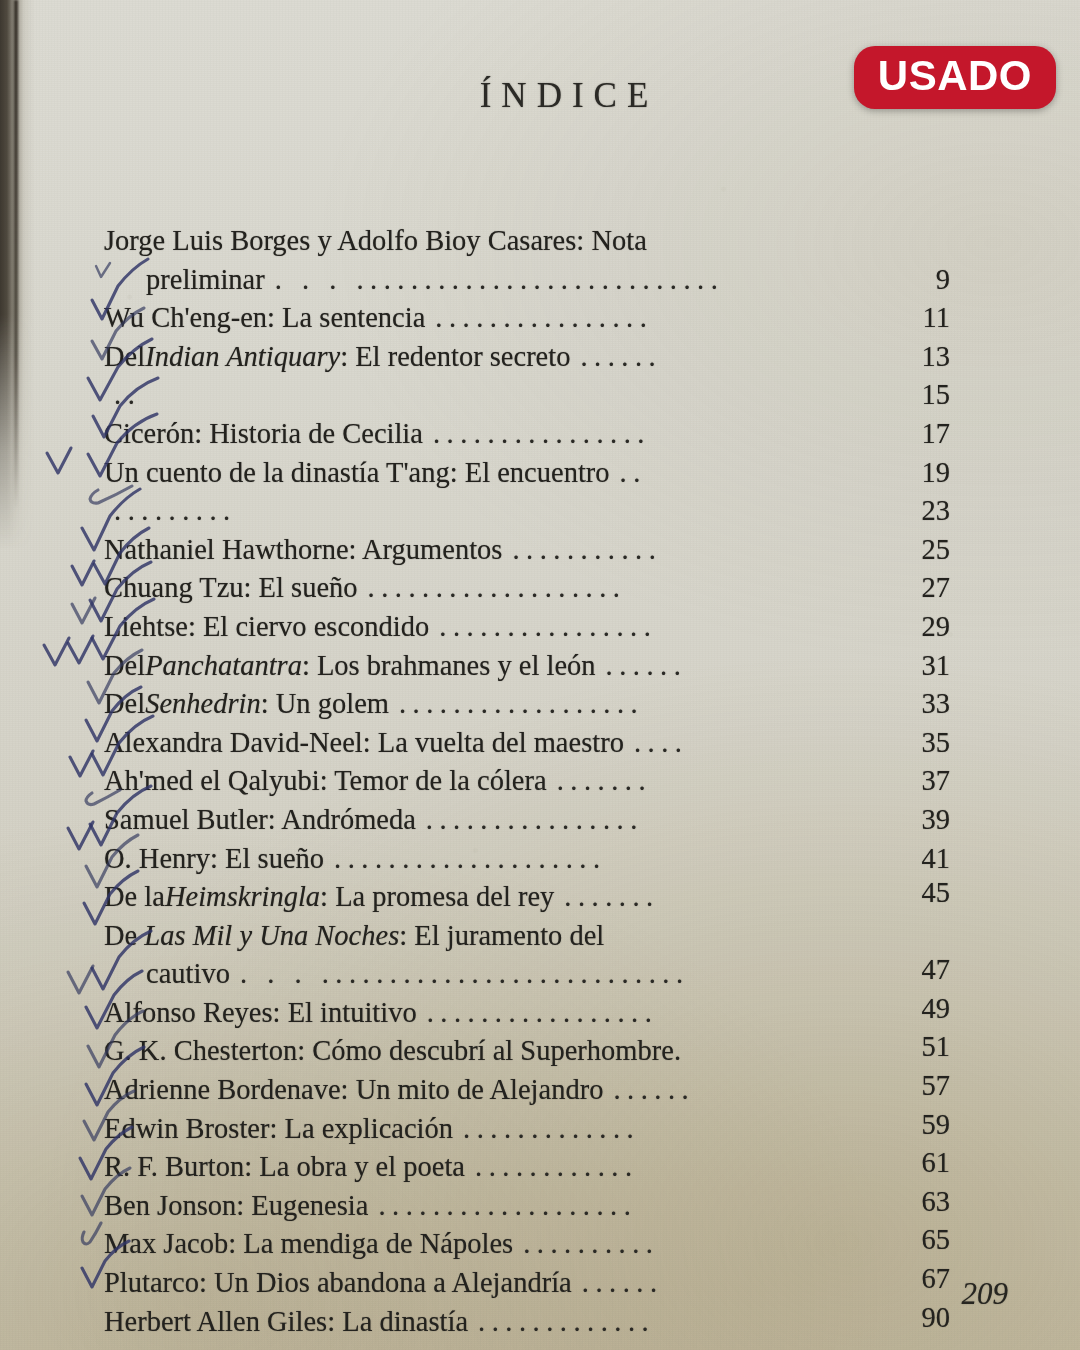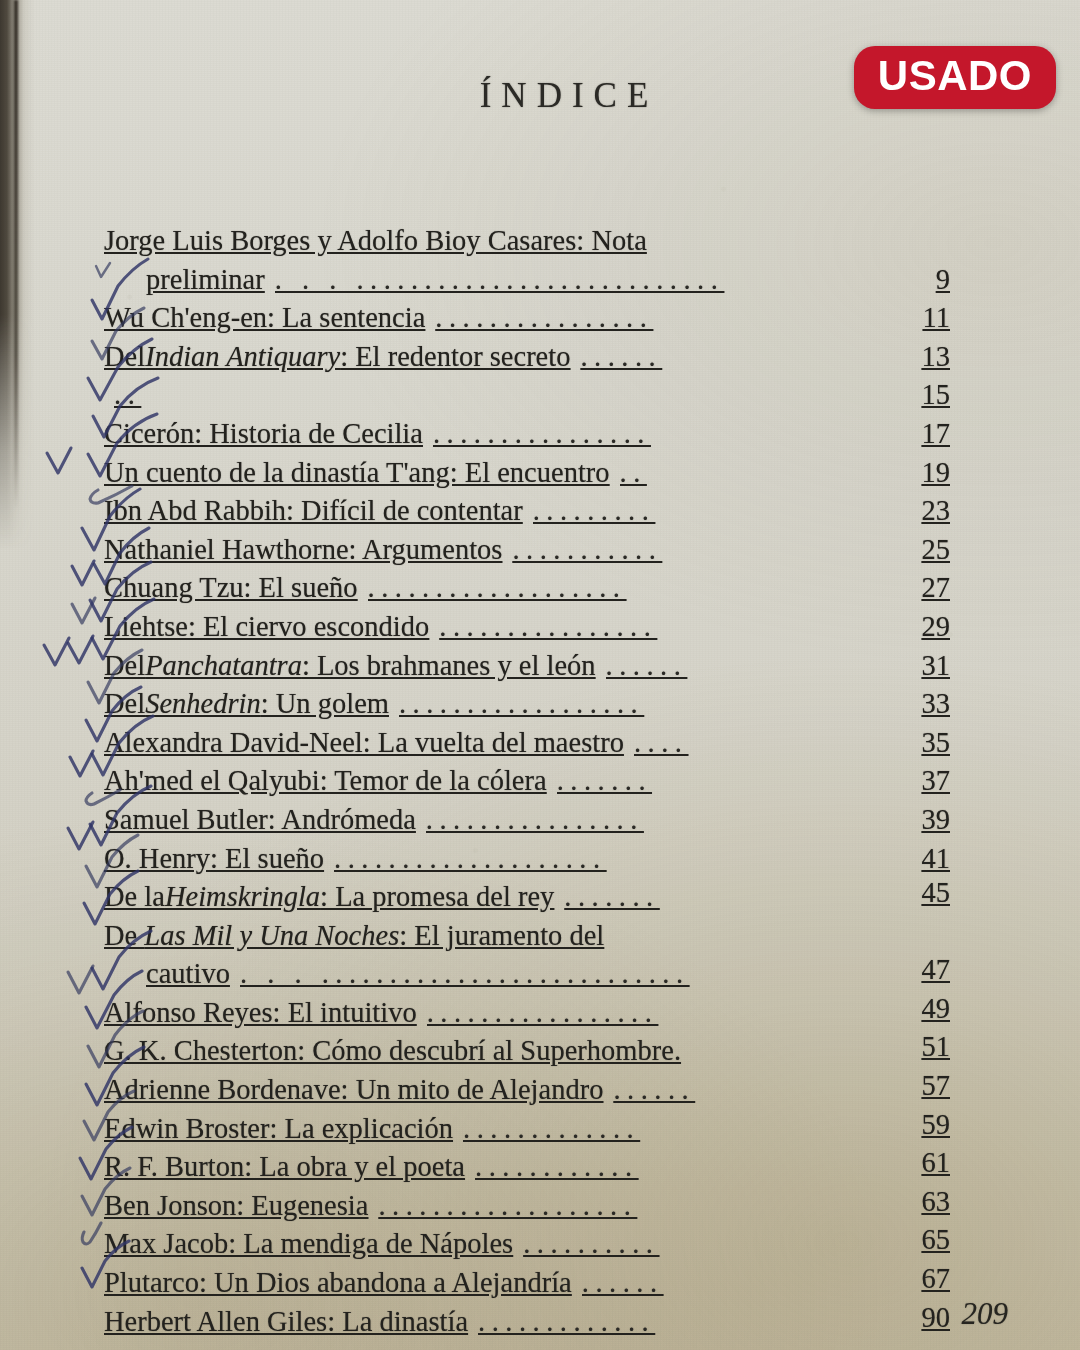--- a/index.html
+++ b/index.html
@@ -120,21 +120,20 @@
     z-index: 10;
   }
   .entry {
     position: relative;
     display: flex;
     align-items: flex-end;
     font-size: 28.5px;
     line-height: 38.6px;
     color: #23221e;
     text-shadow: 0 0 1.1px rgba(35,34,30,.5);
-    text-decoration: underline;
   }
   .entry .body {
     flex: 1 1 auto;
     min-width: 0;
     padding-right: 8px;
   }
   .entry .body .ln {
     display: block;
     white-space: nowrap;
   }
@@ -159,21 +158,21 @@
     text-shadow: 0 0 1.1px rgba(35,34,30,.5);
   }
   .pagenum.low { position: relative; top: -4px; }
   .entry .ital { font-style: italic; }
   .entry .indent { padding-left: 42px; }
 
   
   .folio {
     position: absolute;
     right: 72px;
-    bottom: 18px;
+    bottom: 38px;
     font-size: 31px;
     font-style: italic;
     color: #262520;
     text-shadow: 0 0 1.2px rgba(35,34,30,.5);
     z-index: 10;
   }
 
   
   .marks {
     position: absolute;
@@ -260,21 +259,20 @@
           <span class="ln just">
             <span class="txt">Un  cuento  de  la  dinastía  T'ang:  El  encuentro</span>
             <span class="leaders">..</span>
           </span>
         </div>
         <div class="pagenum">19</div>
       </div>
       <div class="entry">
         <div class="body">
           <span class="ln just">
-            <span class="txt">Ibn  Abd  Rabbih:  Difícil  de  contentar</span>
             <span class="leaders">.........</span>
           </span>
         </div>
         <div class="pagenum">23</div>
       </div>
       <div class="entry">
         <div class="body">
           <span class="ln just">
             <span class="txt">Nathaniel  Hawthorne:  Argumentos</span>
             <span class="leaders">...........</span>

